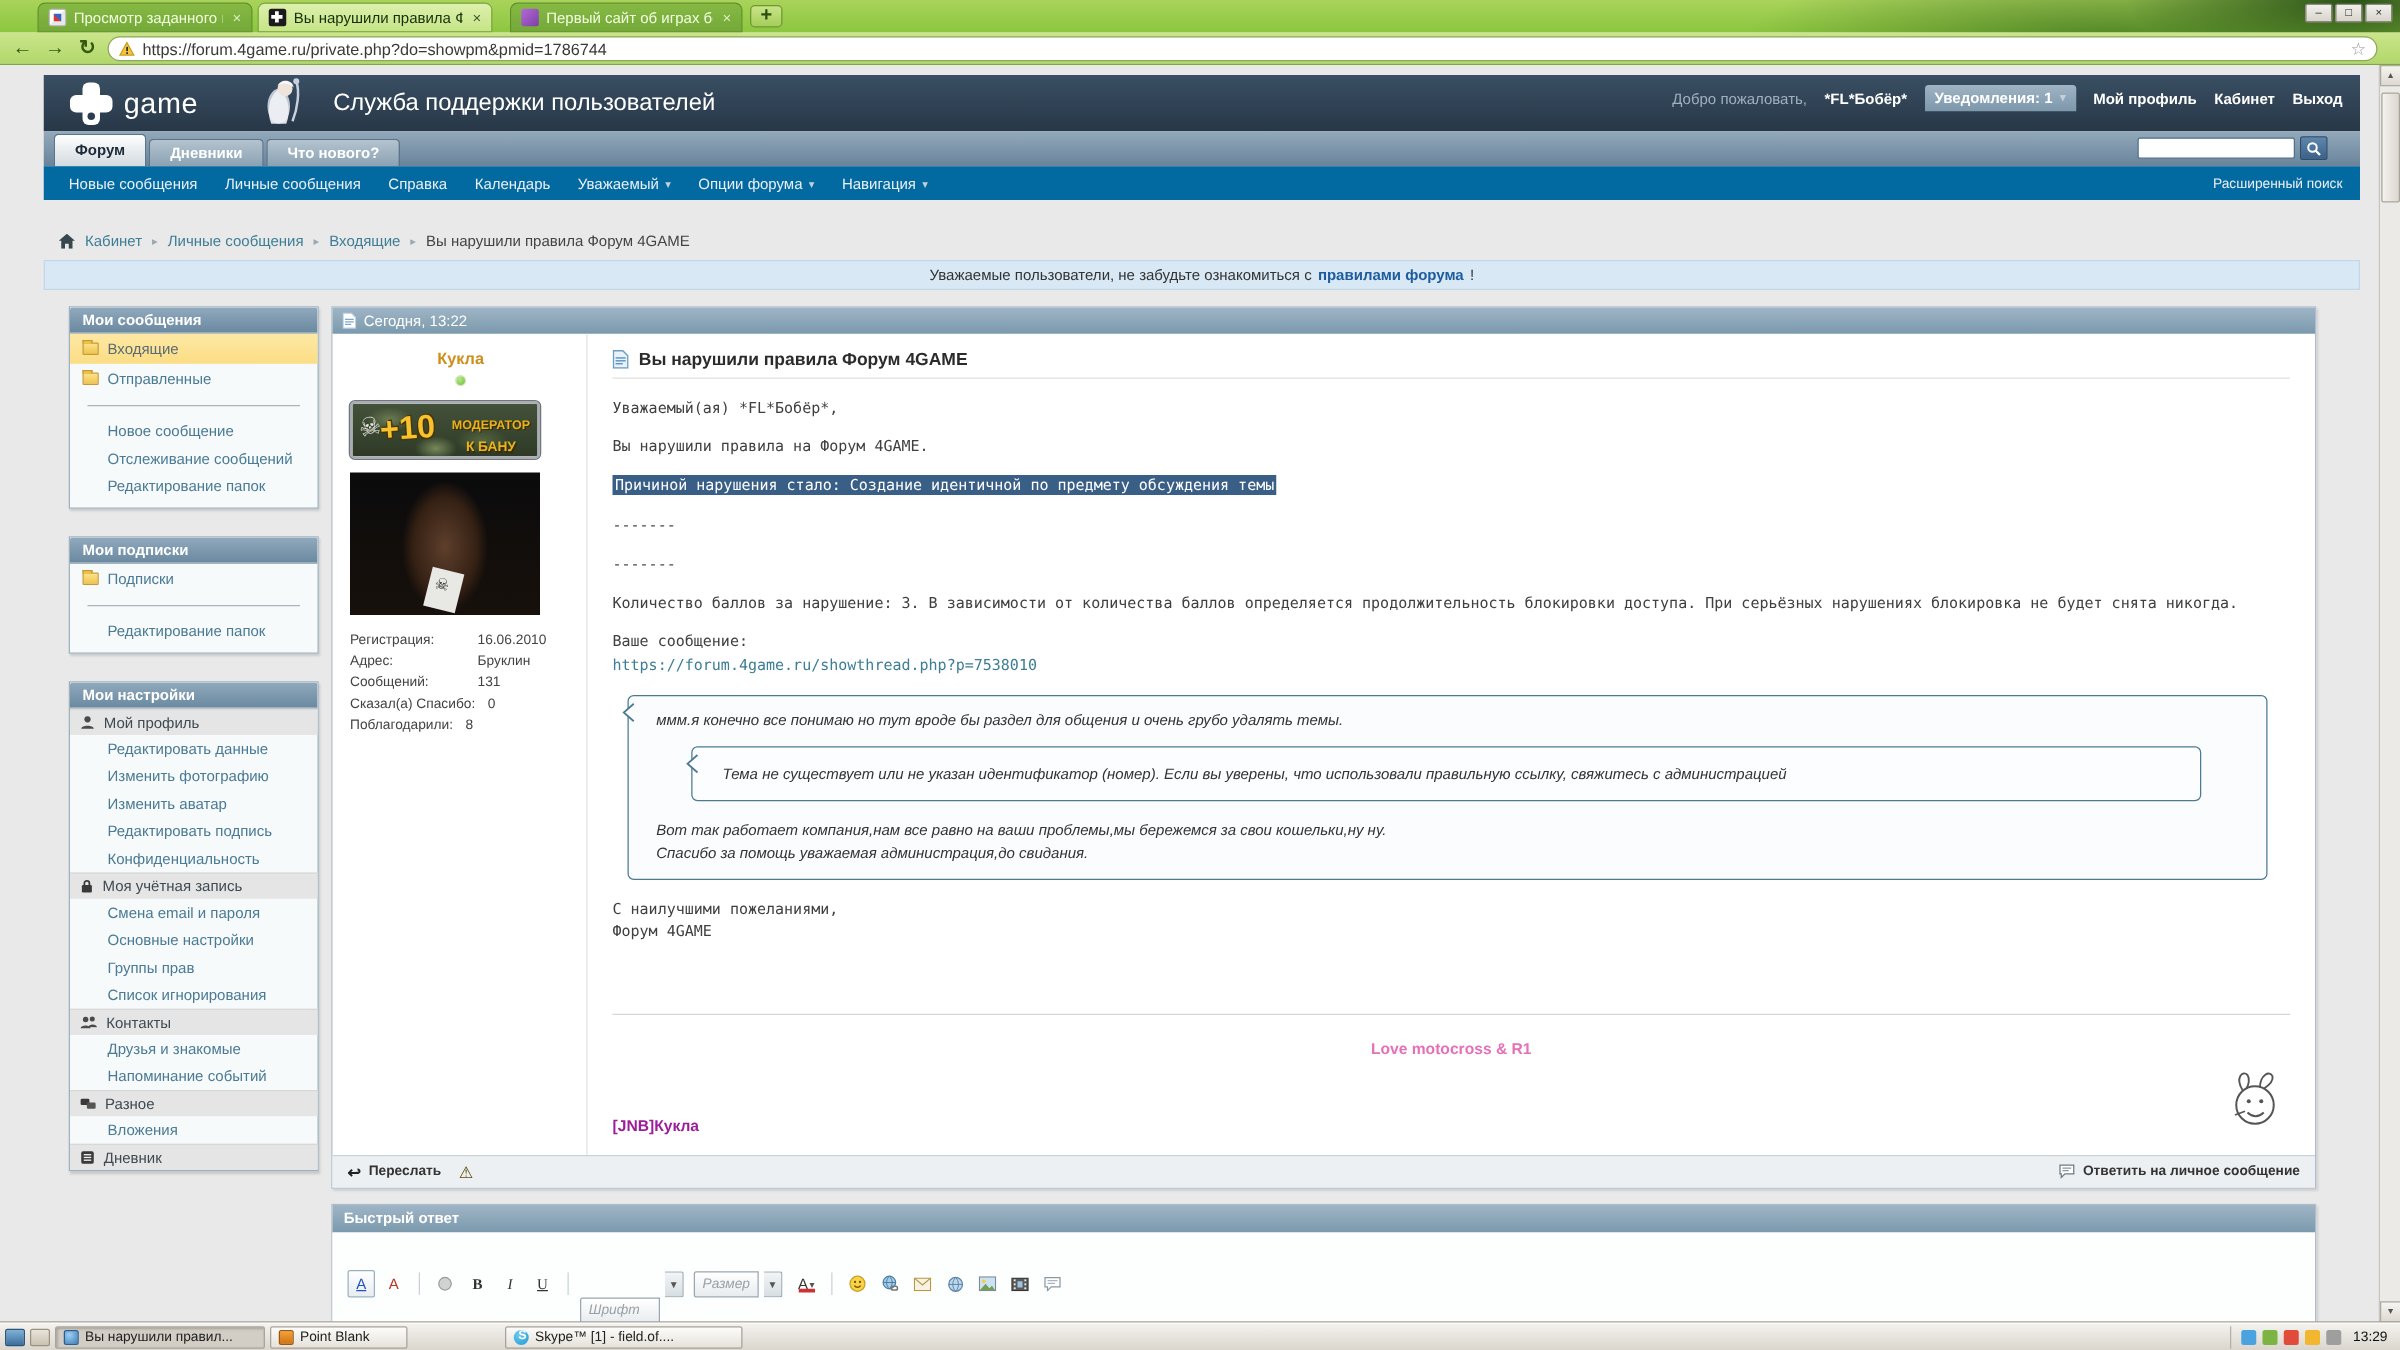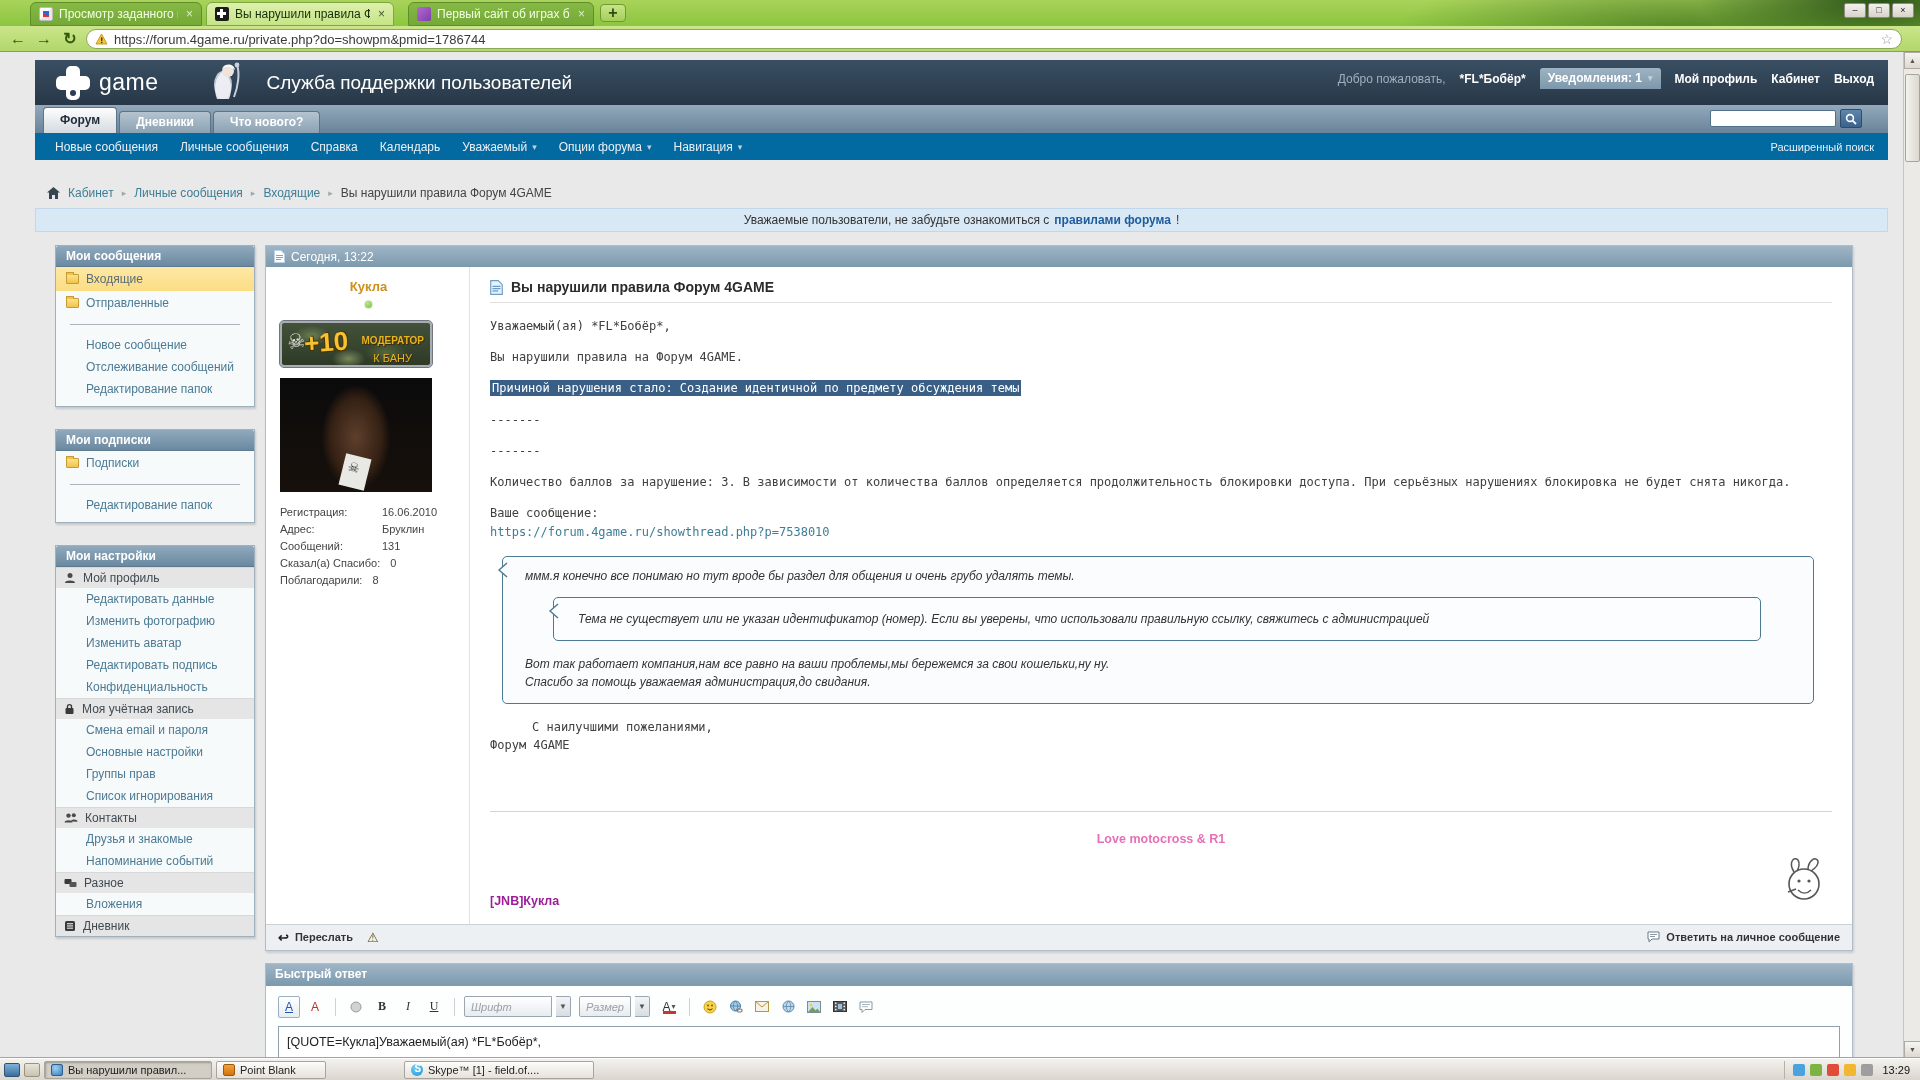--- a/index.html
+++ b/index.html
@@ -117,21 +117,21 @@
       radial-gradient(26px 14px at 20% 30%, #6B7D52, transparent 70%),
       radial-gradient(30px 16px at 70% 70%, #55663F, transparent 70%),
       radial-gradient(24px 14px at 45% 85%, #77895C, transparent 70%),
       linear-gradient(#44523A,#2E3A26);
     position:relative; display:flex; align-items:center; }
   .banner .skull { position:absolute; left:5px; top:6px; color:#E8E8E0; font-size:20px; transform:rotate(-12deg); }
   .banner .plus10 { position:absolute; left:22px; top:4px; font-size:26px; font-weight:bold; color:#F7C22E;
     text-shadow:1px 1px 0 #4A3505, -1px 1px 0 #4A3505, 1px -1px 0 #4A3505; transform:rotate(-4deg); }
   .banner .b-lines { position:absolute; right:6px; top:7px; text-align:center; }
   .banner .b-top { color:#E9B21E; font-size:10px; font-weight:bold; text-shadow:1px 1px 0 #3A2B03; }
-  .banner .b-bot { color:#E9B21E; font-size:11px; font-weight:normal; text-shadow:1px 1px 0 #3A2B03; }
+  .banner .b-bot { color:#E9B21E; font-size:11px; font-weight:bold; text-shadow:1px 1px 0 #3A2B03; }
   .avatar { margin-top:11px; width:152px; height:114px; position:relative;
     background:
       radial-gradient(46px 70px at 50% 52%, #5E3F2C 0%, #352114 55%, rgba(0,0,0,0) 75%),
       radial-gradient(24px 30px at 50% 40%, #C79C7E 0%, #8A5F44 60%, rgba(0,0,0,0) 78%),
       linear-gradient(#0B0B0C,#17100B); }
   .avatar::before { content:""; position:absolute; left:62px; top:78px; width:26px; height:32px; background:#E8E8E4; transform:rotate(14deg); }
   .avatar::after { content:"☠"; position:absolute; left:68px; top:82px; color:#2B2B2B; font-size:13px; transform:rotate(14deg); }
   .stats { margin-top:12px; font-size:11px; color:#444; }
   .stat-row { line-height:17px; white-space:nowrap; }
   .stat-label.wide { display:inline-block; min-width:92px; }
@@ -169,21 +169,21 @@
   .qr-toolbar { display:flex; align-items:center; gap:4px; }
   .tb-btn { width:22px; height:22px; border:1px solid transparent; border-radius:2px; display:flex; align-items:center;
     justify-content:center; font-size:12px; color:#333; background:transparent; }
   .tb-btn.framed { border-color:#9AB0C0; background:linear-gradient(#FFF,#E7EDF1); }
   .tb-b { font-weight:bold; font-family:"Liberation Serif",serif; }
   .tb-i { font-style:italic; font-family:"Liberation Serif",serif; }
   .tb-u { text-decoration:underline; font-family:"Liberation Serif",serif; }
   .tb-sep { width:1px; height:18px; background:#C9D2D8; margin:0 5px; }
   .tb-sel { height:21px; border:1px solid #9AA7B0; background:linear-gradient(#FFF,#E8ECEF); display:flex; align-items:center;
     padding:0 6px; color:#9AA0A6; font-style:italic; font-size:11px; border-radius:2px 0 0 2px; }
-  .tb-sel-font { width:88px; }
+  .tb-sel-font { width:64px;margin-top:42px; }
   .tb-sel-size { width:52px; }
   .tb-drop { height:21px; width:15px; border:1px solid #9AA7B0; border-left:none; background:linear-gradient(#F2F5F7,#D7DEE3);
     font-size:8px; color:#555; display:flex; align-items:center; justify-content:center; border-radius:0 2px 2px 0; margin-right:4px; }
   .tb-color { position:relative; }
   .tb-color::after { content:""; position:absolute; left:4px; bottom:3px; width:13px; height:3px; background:#C33; }
   .tb-mini-arrow { font-size:8px; color:#555; margin-left:1px; }
   .qr-edit { margin-top:8px; border:1px solid #8FA0AC; background:#FFF; height:120px; padding:6px 8px;
     font-size:12.5px; color:#222; white-space:pre-wrap; line-height:1.5; }
 
   
@@ -506,21 +506,21 @@
                 <svg class="q-chev" width="11" height="16" viewBox="0 0 11 16">
                   <polyline points="10,1 2,8 10,15" fill="#FBFDFE" stroke="#4C7A92" stroke-width="1.4"></polyline>
                 </svg>
                 <div class="q-line">Тема не существует или не указан идентификатор (номер). Если вы уверены, что использовали правильную ссылку, свяжитесь с администрацией</div>
               </div>
               <div class="q-line" style="margin-top:14px;">Вот так работает компания,нам все равно на ваши проблемы,мы бережемся за свои кошельки,ну ну.</div>
               <div class="q-line">Спасибо за помощь уважаемая администрация,до свидания.</div>
             </div>
 
             <div class="mono">
-              <p class="closing" style="margin-bottom:2px;margin-left:42px;">С наилучшими пожеланиями,</p>
+              <p class="closing" style="margin-bottom:2px;">С наилучшими пожеланиями,</p>
               <p style="margin-top:2px;">Форум 4GAME</p>
             </div>
 
             <hr class="sig-hr">
             <div class="sig-pink">Love motocross &amp; R1</div>
             <div class="sig-purple">[JNB]Кукла</div>
 
             <div class="doodle">
               <svg width="56" height="56" viewBox="0 0 56 56">
                 <circle cx="30" cy="34" r="15" fill="none" stroke="#555" stroke-width="1.6"></circle>

